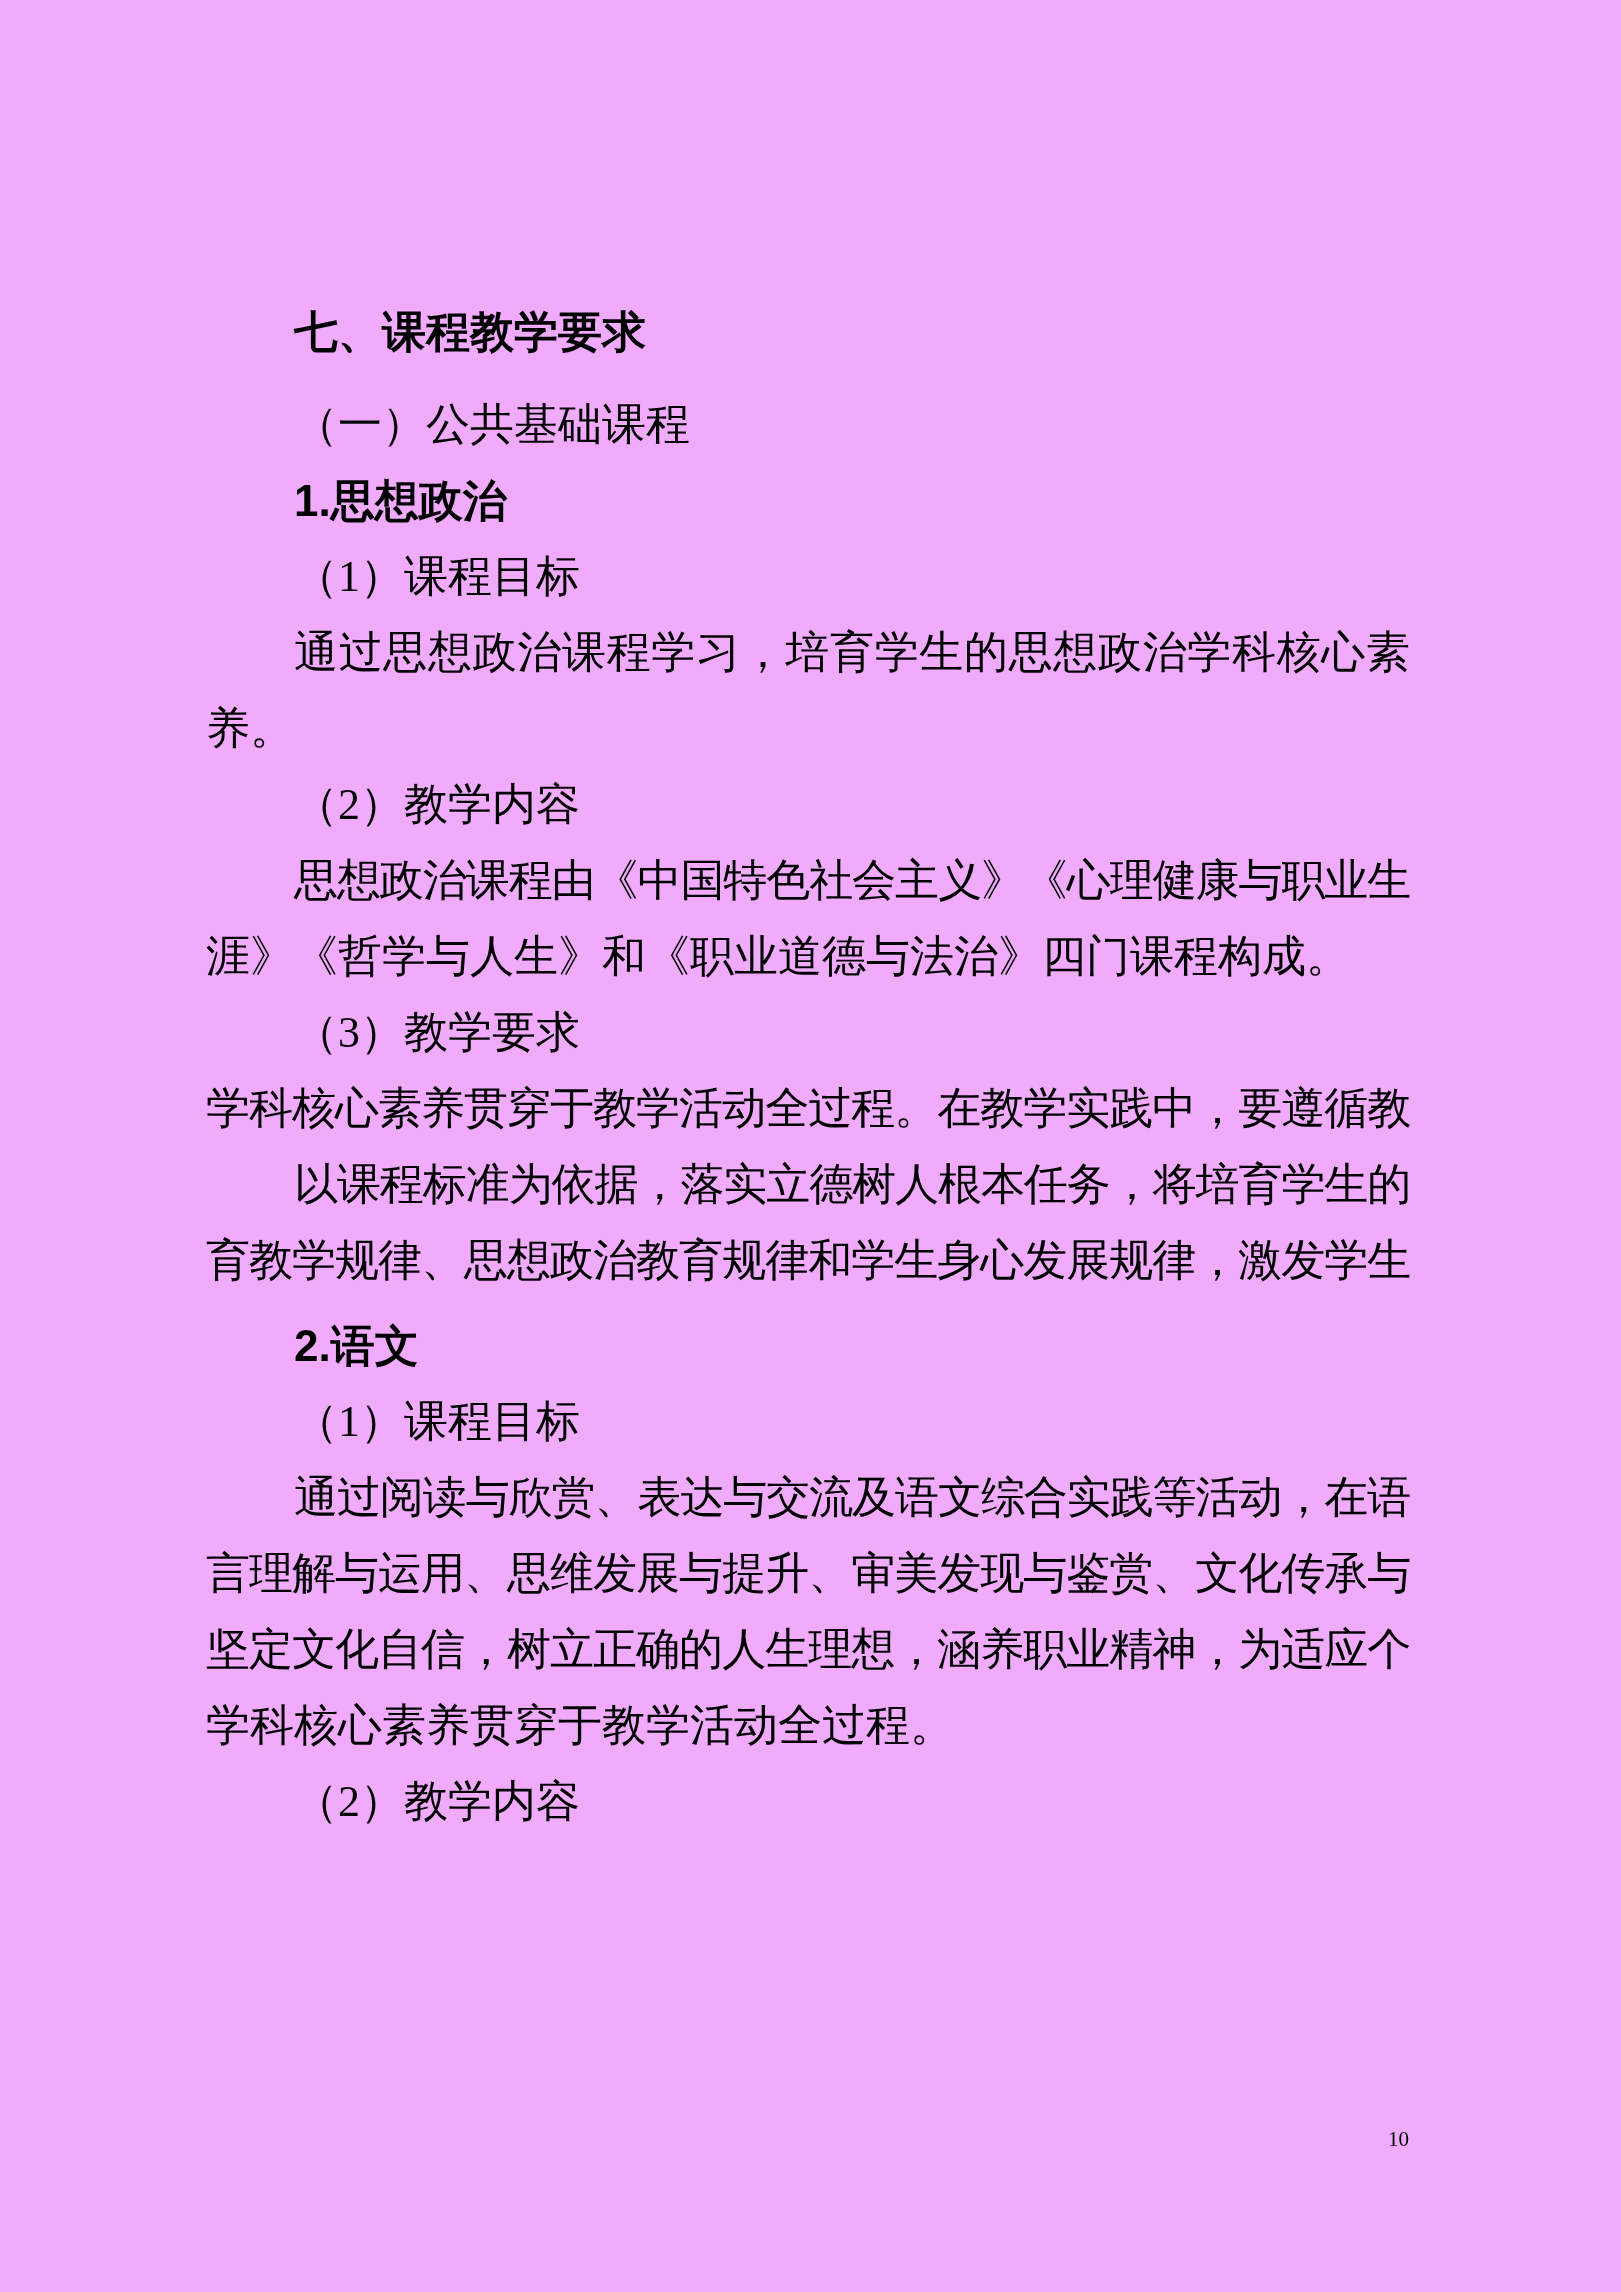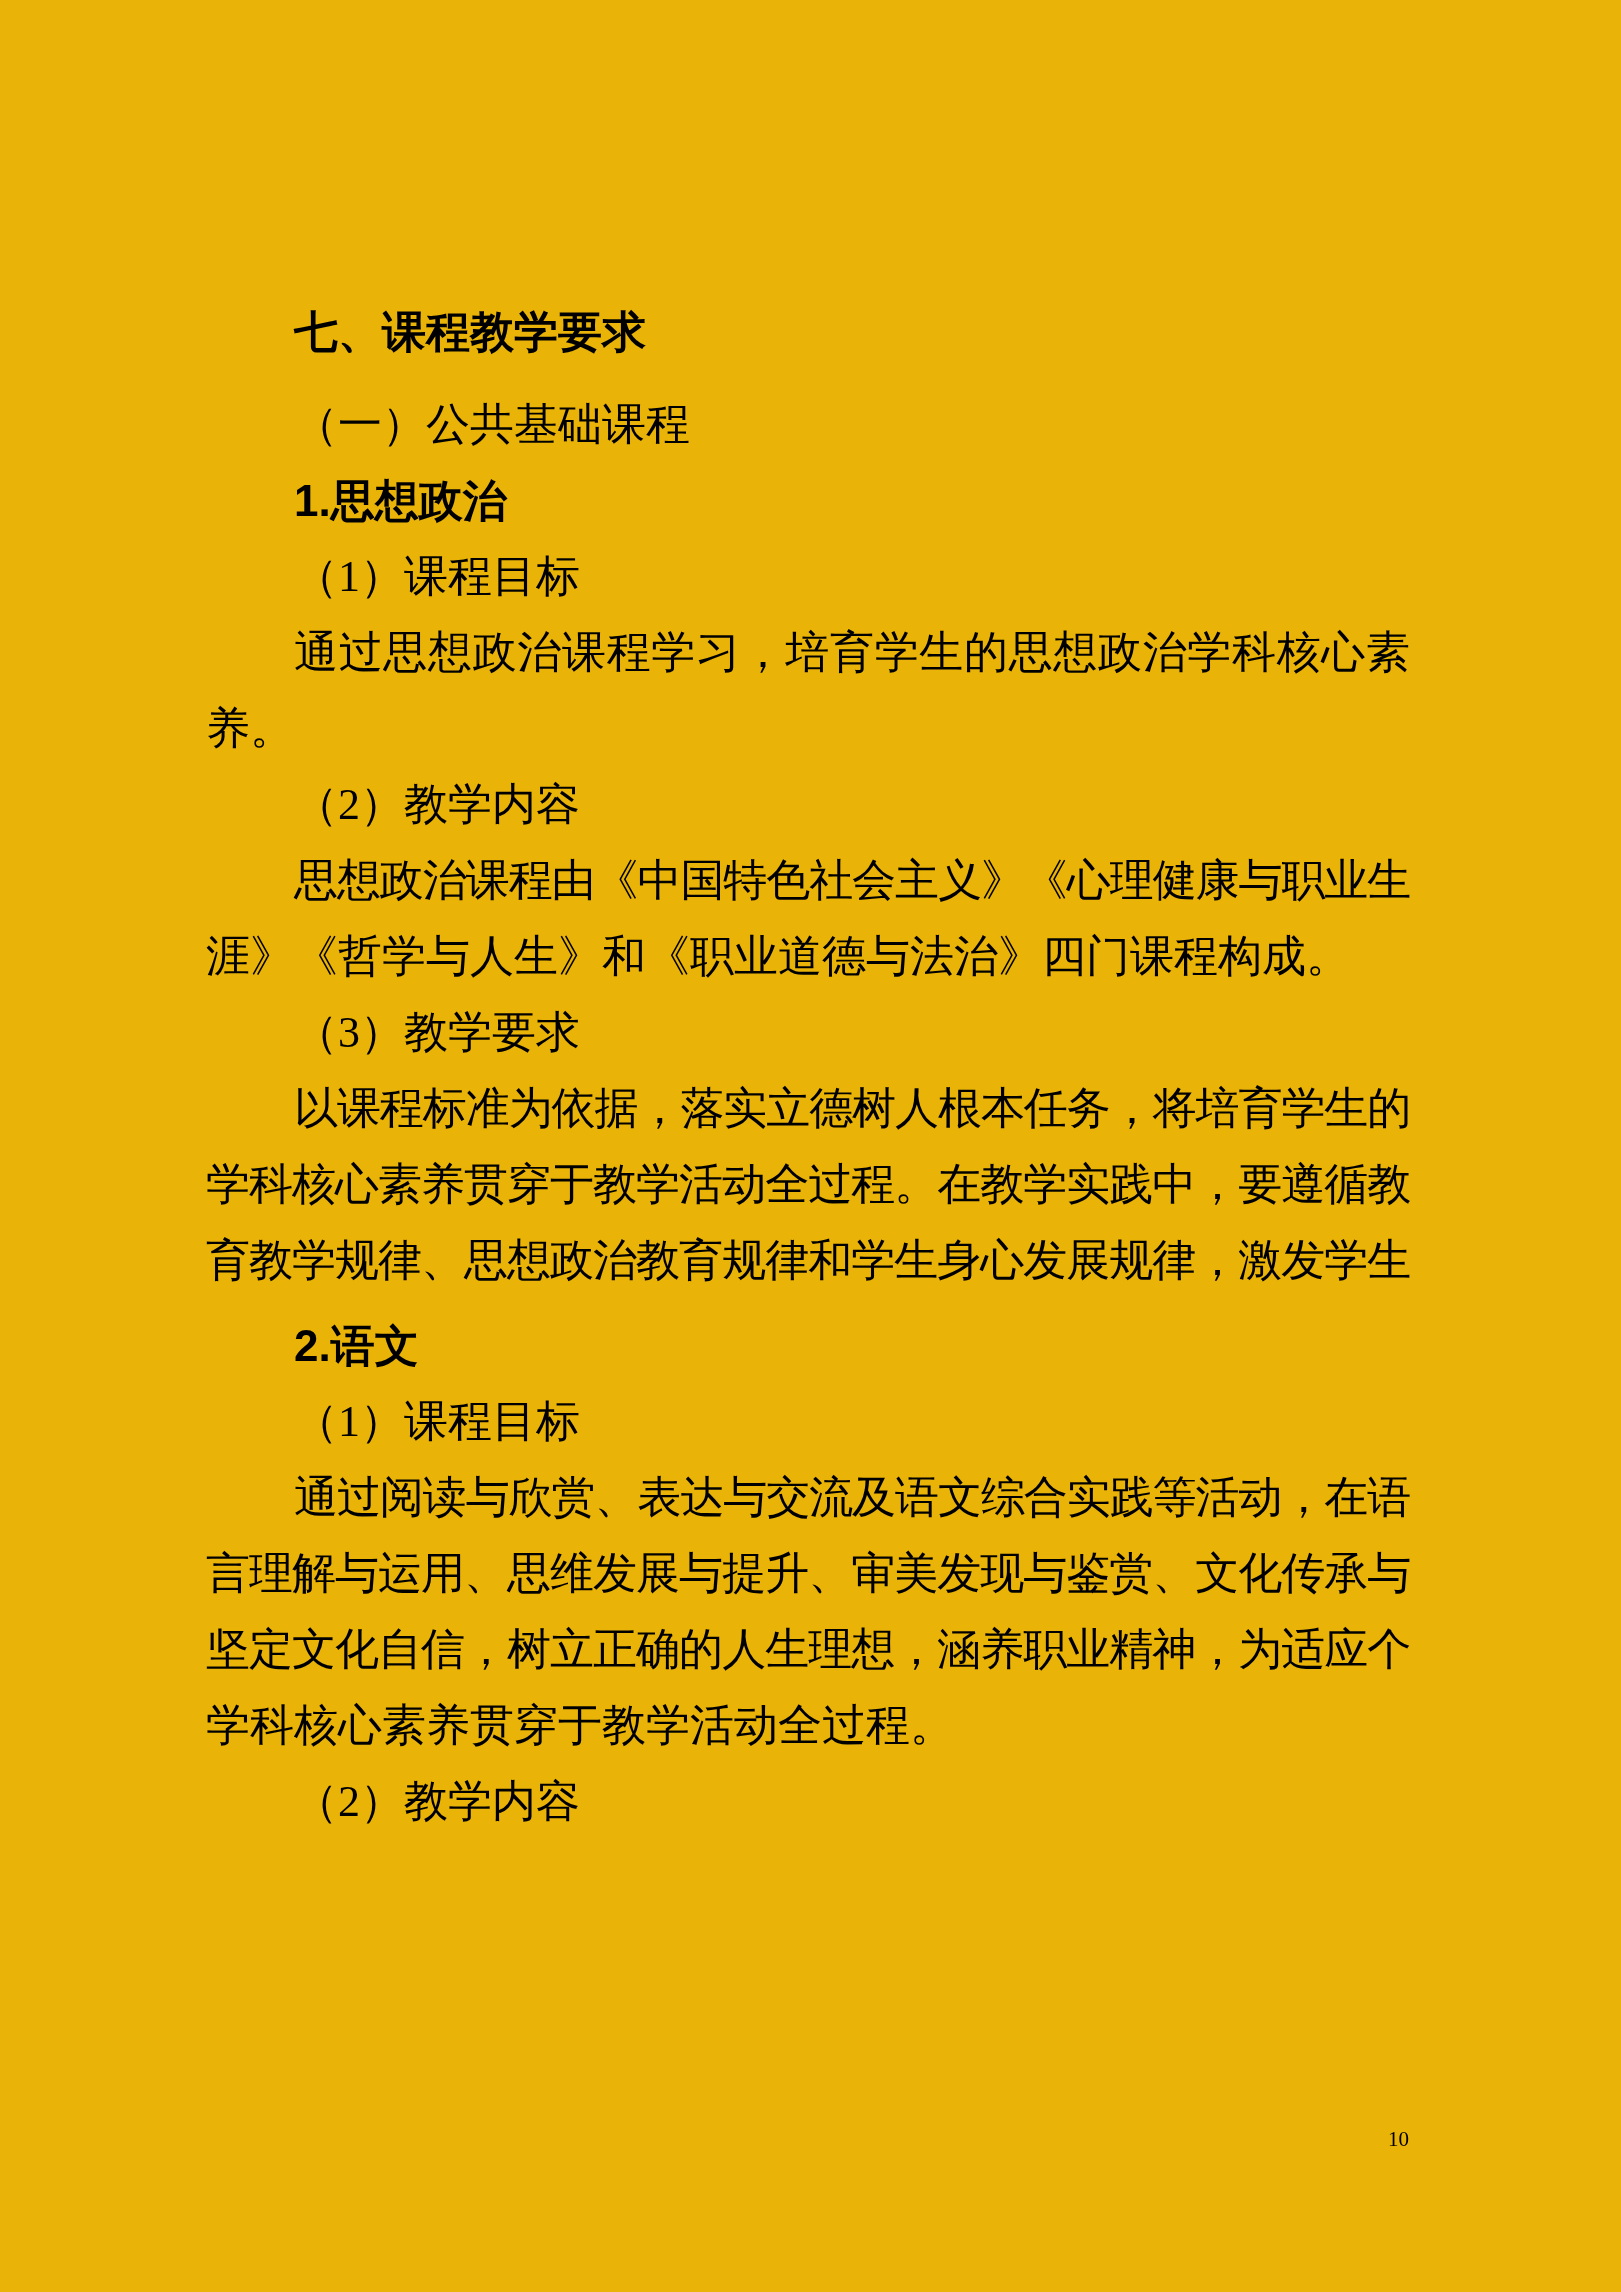--- a/index.html
+++ b/index.html
@@ -4,21 +4,21 @@
 <style>
   html, body {
     margin: 0;
     padding: 0;
     background: #888;
   }
   .page {
     position: relative;
     width: 1621px;
     height: 2293px;
-    background: #eab308;
+    background: #f0abfc;
     color: #000000;
     overflow: hidden;
     font-family: "Liberation Serif", serif;
   }
   .doc {
     position: absolute;
     left: 206px;
     top: 294px;
     width: 1204px;
   }
@@ -61,22 +61,22 @@
     <div class="line h-bold indent gap-after">七、课程教学要求</div>
     <div class="line indent">（一）公共基础课程</div>
     <div class="line h-bold indent">1.思想政治</div>
     <div class="line indent">（1）课程目标</div>
     <div class="line indent fill">通过思想政治课程学习，培育学生的思想政治学科核心素</div>
     <div class="line">养。</div>
     <div class="line indent">（2）教学内容</div>
     <div class="line indent fill tight">思想政治课程由《中国特色社会主义》《心理健康与职业生</div>
     <div class="line">涯》《哲学与人生》和《职业道德与法治》四门课程构成。</div>
     <div class="line indent">（3）教学要求</div>
+    <div class="line fill tight">学科核心素养贯穿于教学活动全过程。在教学实践中，要遵循教</div>
     <div class="line indent fill tight">以课程标准为依据，落实立德树人根本任务，将培育学生的</div>
-    <div class="line fill tight">学科核心素养贯穿于教学活动全过程。在教学实践中，要遵循教</div>
     <div class="line fill tight">育教学规律、思想政治教育规律和学生身心发展规律，激发学生</div>
     <div class="line h-bold indent gap-before">2.语文</div>
     <div class="line indent">（1）课程目标</div>
     <div class="line indent fill tight">通过阅读与欣赏、表达与交流及语文综合实践等活动，在语</div>
     <div class="line fill tight">言理解与运用、思维发展与提升、审美发现与鉴赏、文化传承与</div>
     <div class="line fill tight">坚定文化自信，树立正确的人生理想，涵养职业精神，为适应个</div>
     <div class="line">学科核心素养贯穿于教学活动全过程。</div>
     <div class="line indent">（2）教学内容</div>
   </div>
   <div class="pagenum">10</div>

